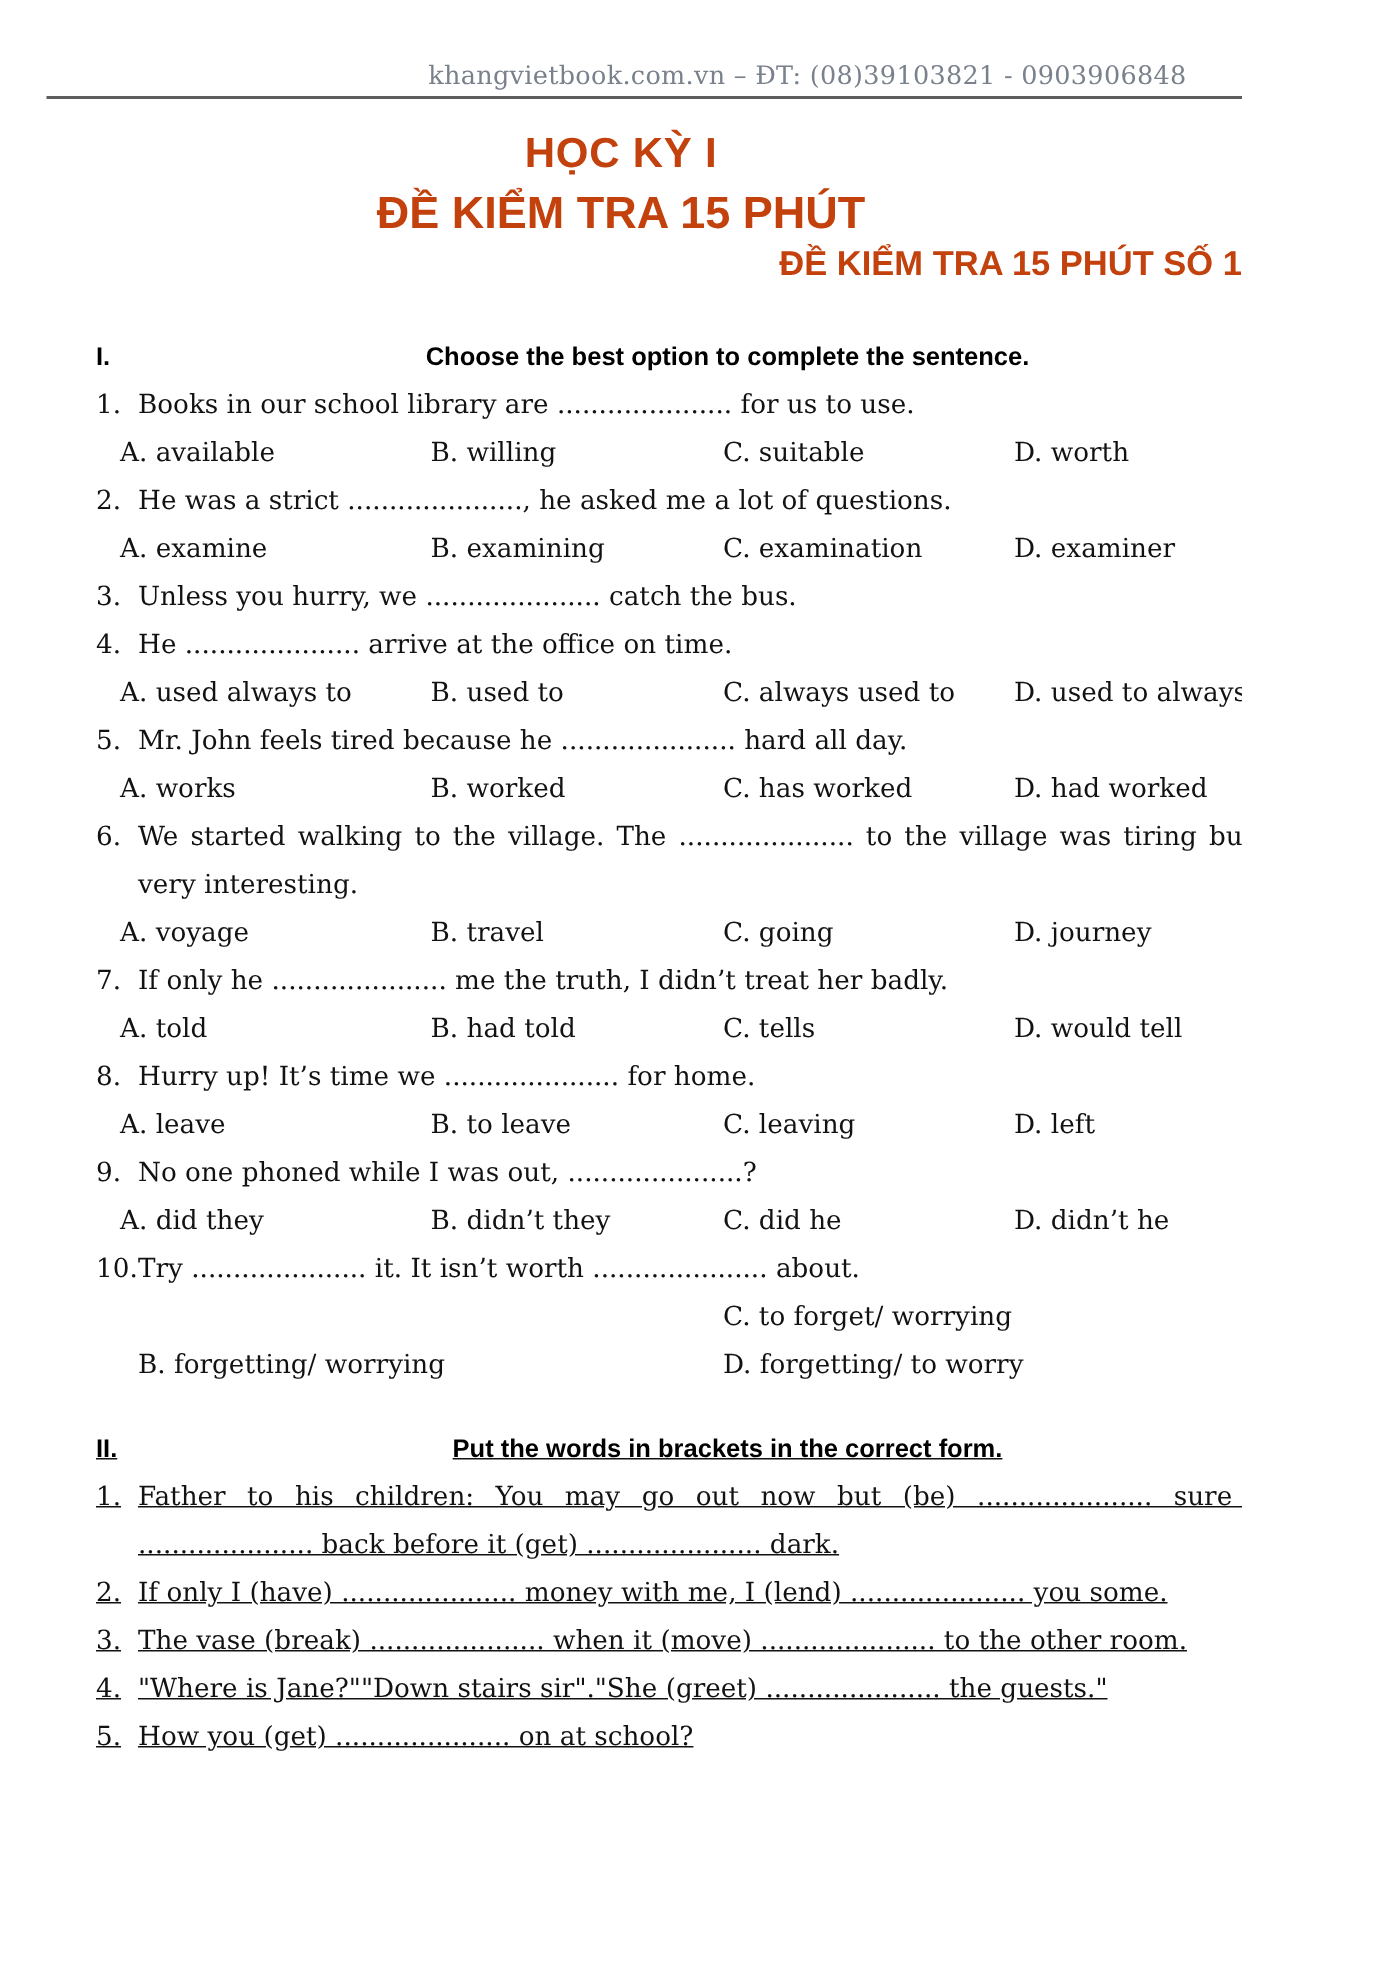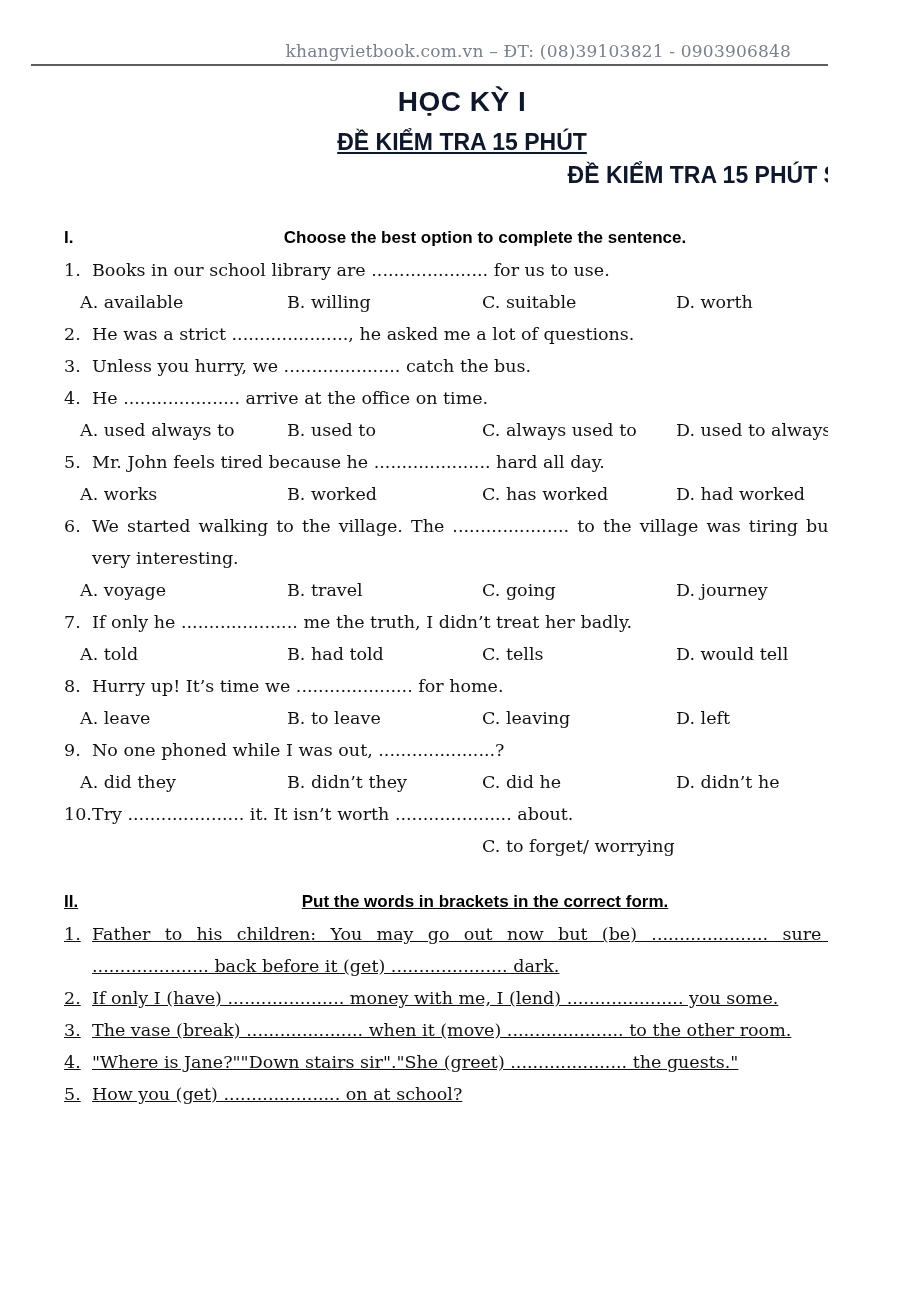--- a/index.html
+++ b/index.html
@@ -18,25 +18,25 @@
     font-size:17px;color:#79818c;letter-spacing:.2px;
     white-space:nowrap;
   }
   .header-rule{
     position:absolute;top:64px;left:31px;width:862px;
     border-top:2px solid #5d5d5d;height:0;
   }
   
   .titles{
     position:absolute;top:84px;left:0;width:100%;
-    text-align:center;color:#0f172a;
-    font-family:"Liberation Sans", sans-serif;font-weight:700;padding-left:48px;
+    text-align:center;color:#c2410c;
+    font-family:"Liberation Sans", sans-serif;font-weight:700;
   }
   .title-1{font-size:28px;line-height:36px;letter-spacing:.5px;}
-  .title-2{font-size:23px;line-height:33px;margin-top:6px;text-decoration:underline;}
+  .title-2{font-size:30px;line-height:33px;margin-top:6px;}
   .title-3{font-size:23px;line-height:33px;text-align:right;}
   
   .content{
     position:absolute;top:222px;left:64px;width:814px;
     line-height:32px;
   }
   .row{display:flex;align-items:flex-start;}
   .row .num{flex:0 0 28px;width:28px;}
   .row .txt{flex:1;text-align:justify;}
   .sec-heading{font-family:"Liberation Sans", sans-serif;font-weight:700;font-size:17px;color:#000;}
@@ -84,20 +84,26 @@
       <span class="opt opt-0">A. available</span>
       <span class="opt opt-1">B. willing</span>
       <span class="opt opt-2">C. suitable</span>
       <span class="opt opt-3">D. worth</span>
     </div>
 
     <div class="row">
       <span class="num">2.</span>
       <span class="txt">He was a strict ....................., he asked me a lot of questions.</span>
     </div>
+    <div class="opts">
+      <span class="opt opt-0">A. examine</span>
+      <span class="opt opt-1">B. examining</span>
+      <span class="opt opt-2">C. examination</span>
+      <span class="opt opt-3">D. examiner</span>
+    </div>
 
     <div class="row">
       <span class="num">3.</span>
       <span class="txt">Unless you hurry, we ..................... catch the bus.</span>
     </div>
 
     <div class="row">
       <span class="num">4.</span>
       <span class="txt">He ..................... arrive at the office on time.</span>
     </div>
@@ -163,20 +169,24 @@
       <span class="opt opt-3">D. didn’t he</span>
     </div>
 
     <div class="row">
       <span class="num">10.</span>
       <span class="txt">Try ..................... it. It isn’t worth ..................... about.</span>
     </div>
     <div class="opts">
       <span class="opt opt-r">C. to forget/ worrying</span>
     </div>
+    <div class="opts">
+      <span class="opt opt-l">B. forgetting/ worrying</span>
+      <span class="opt opt-r">D. forgetting/ to worry</span>
+    </div>
 
     <div class="section2">
       <div class="row sec-heading">
         <span class="num">II.</span>
         <span class="txt">Put the words in brackets in the correct form.</span>
       </div>
 
       <div class="row">
         <span class="num">1.</span>
         <span class="txt">Father to his children: You may go out now but (be) ..................... sure (get) ..................... back before it (get) ..................... dark.</span>

